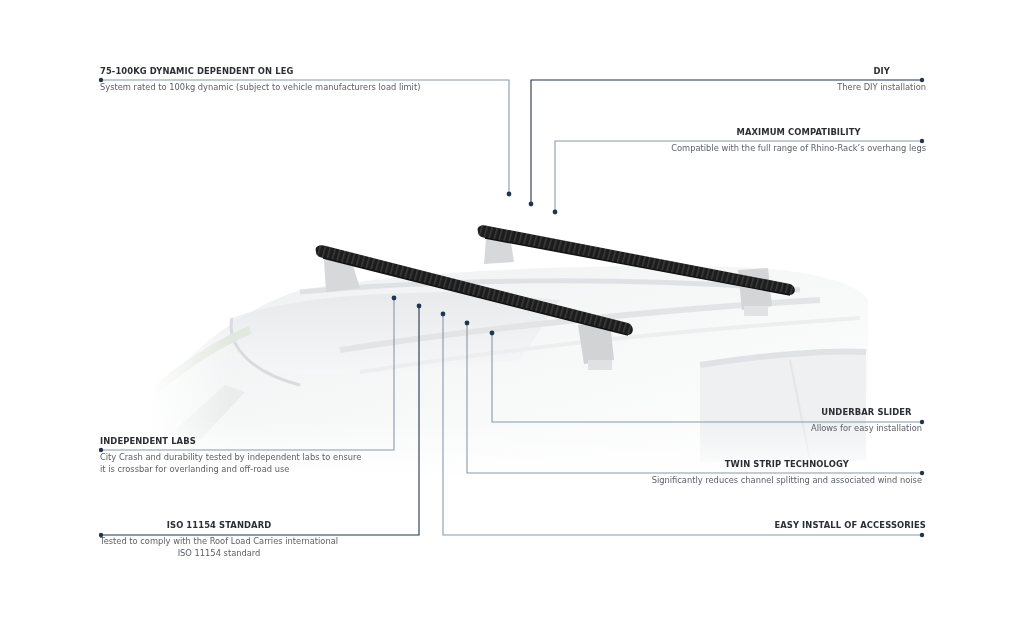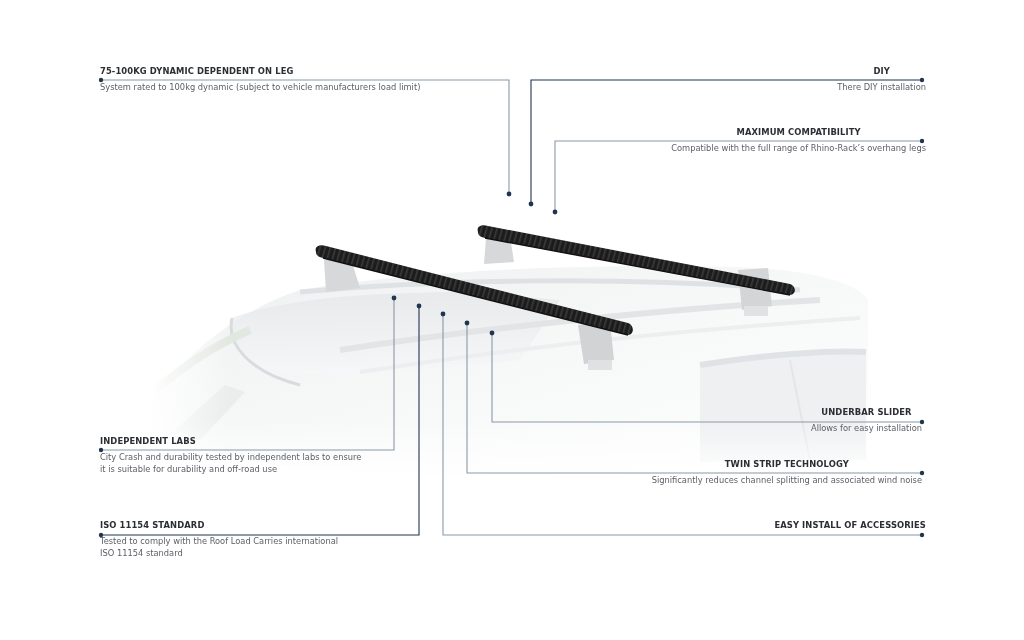--- a/index.html
+++ b/index.html
@@ -122,25 +122,25 @@
 
 <div class="callout left" style="left:100px; top:66px;">
   <div class="title">75-100KG DYNAMIC DEPENDENT ON LEG</div>
   <div class="desc">System rated to 100kg dynamic (subject to vehicle manufacturers load limit)</div>
 </div>
 
 <div class="callout left" style="left:100px; top:436px;">
   <div class="title">INDEPENDENT LABS</div>
   <div class="desc">
     <div>City Crash and durability tested by independent labs to ensure</div>
-    <div>it is suitable for durability and off-road use</div>
+    <div>it is crossbar for overlanding and off-road use</div>
   </div>
 </div>
 
-<div class="callout left" style="left:100px; top:520px;">
+<div class="callout left" style="left:100px; top:520px;text-align:center;">
   <div class="title">ISO 11154 STANDARD</div>
   <div class="desc">
     <div>Tested to comply with the Roof Load Carries international</div>
     <div>ISO 11154 standard</div>
   </div>
 </div>
 
 <div class="callout right" style="right:98px; top:66px;">
   <div class="title">DIY</div>
   <div class="desc">There DIY installation</div>

